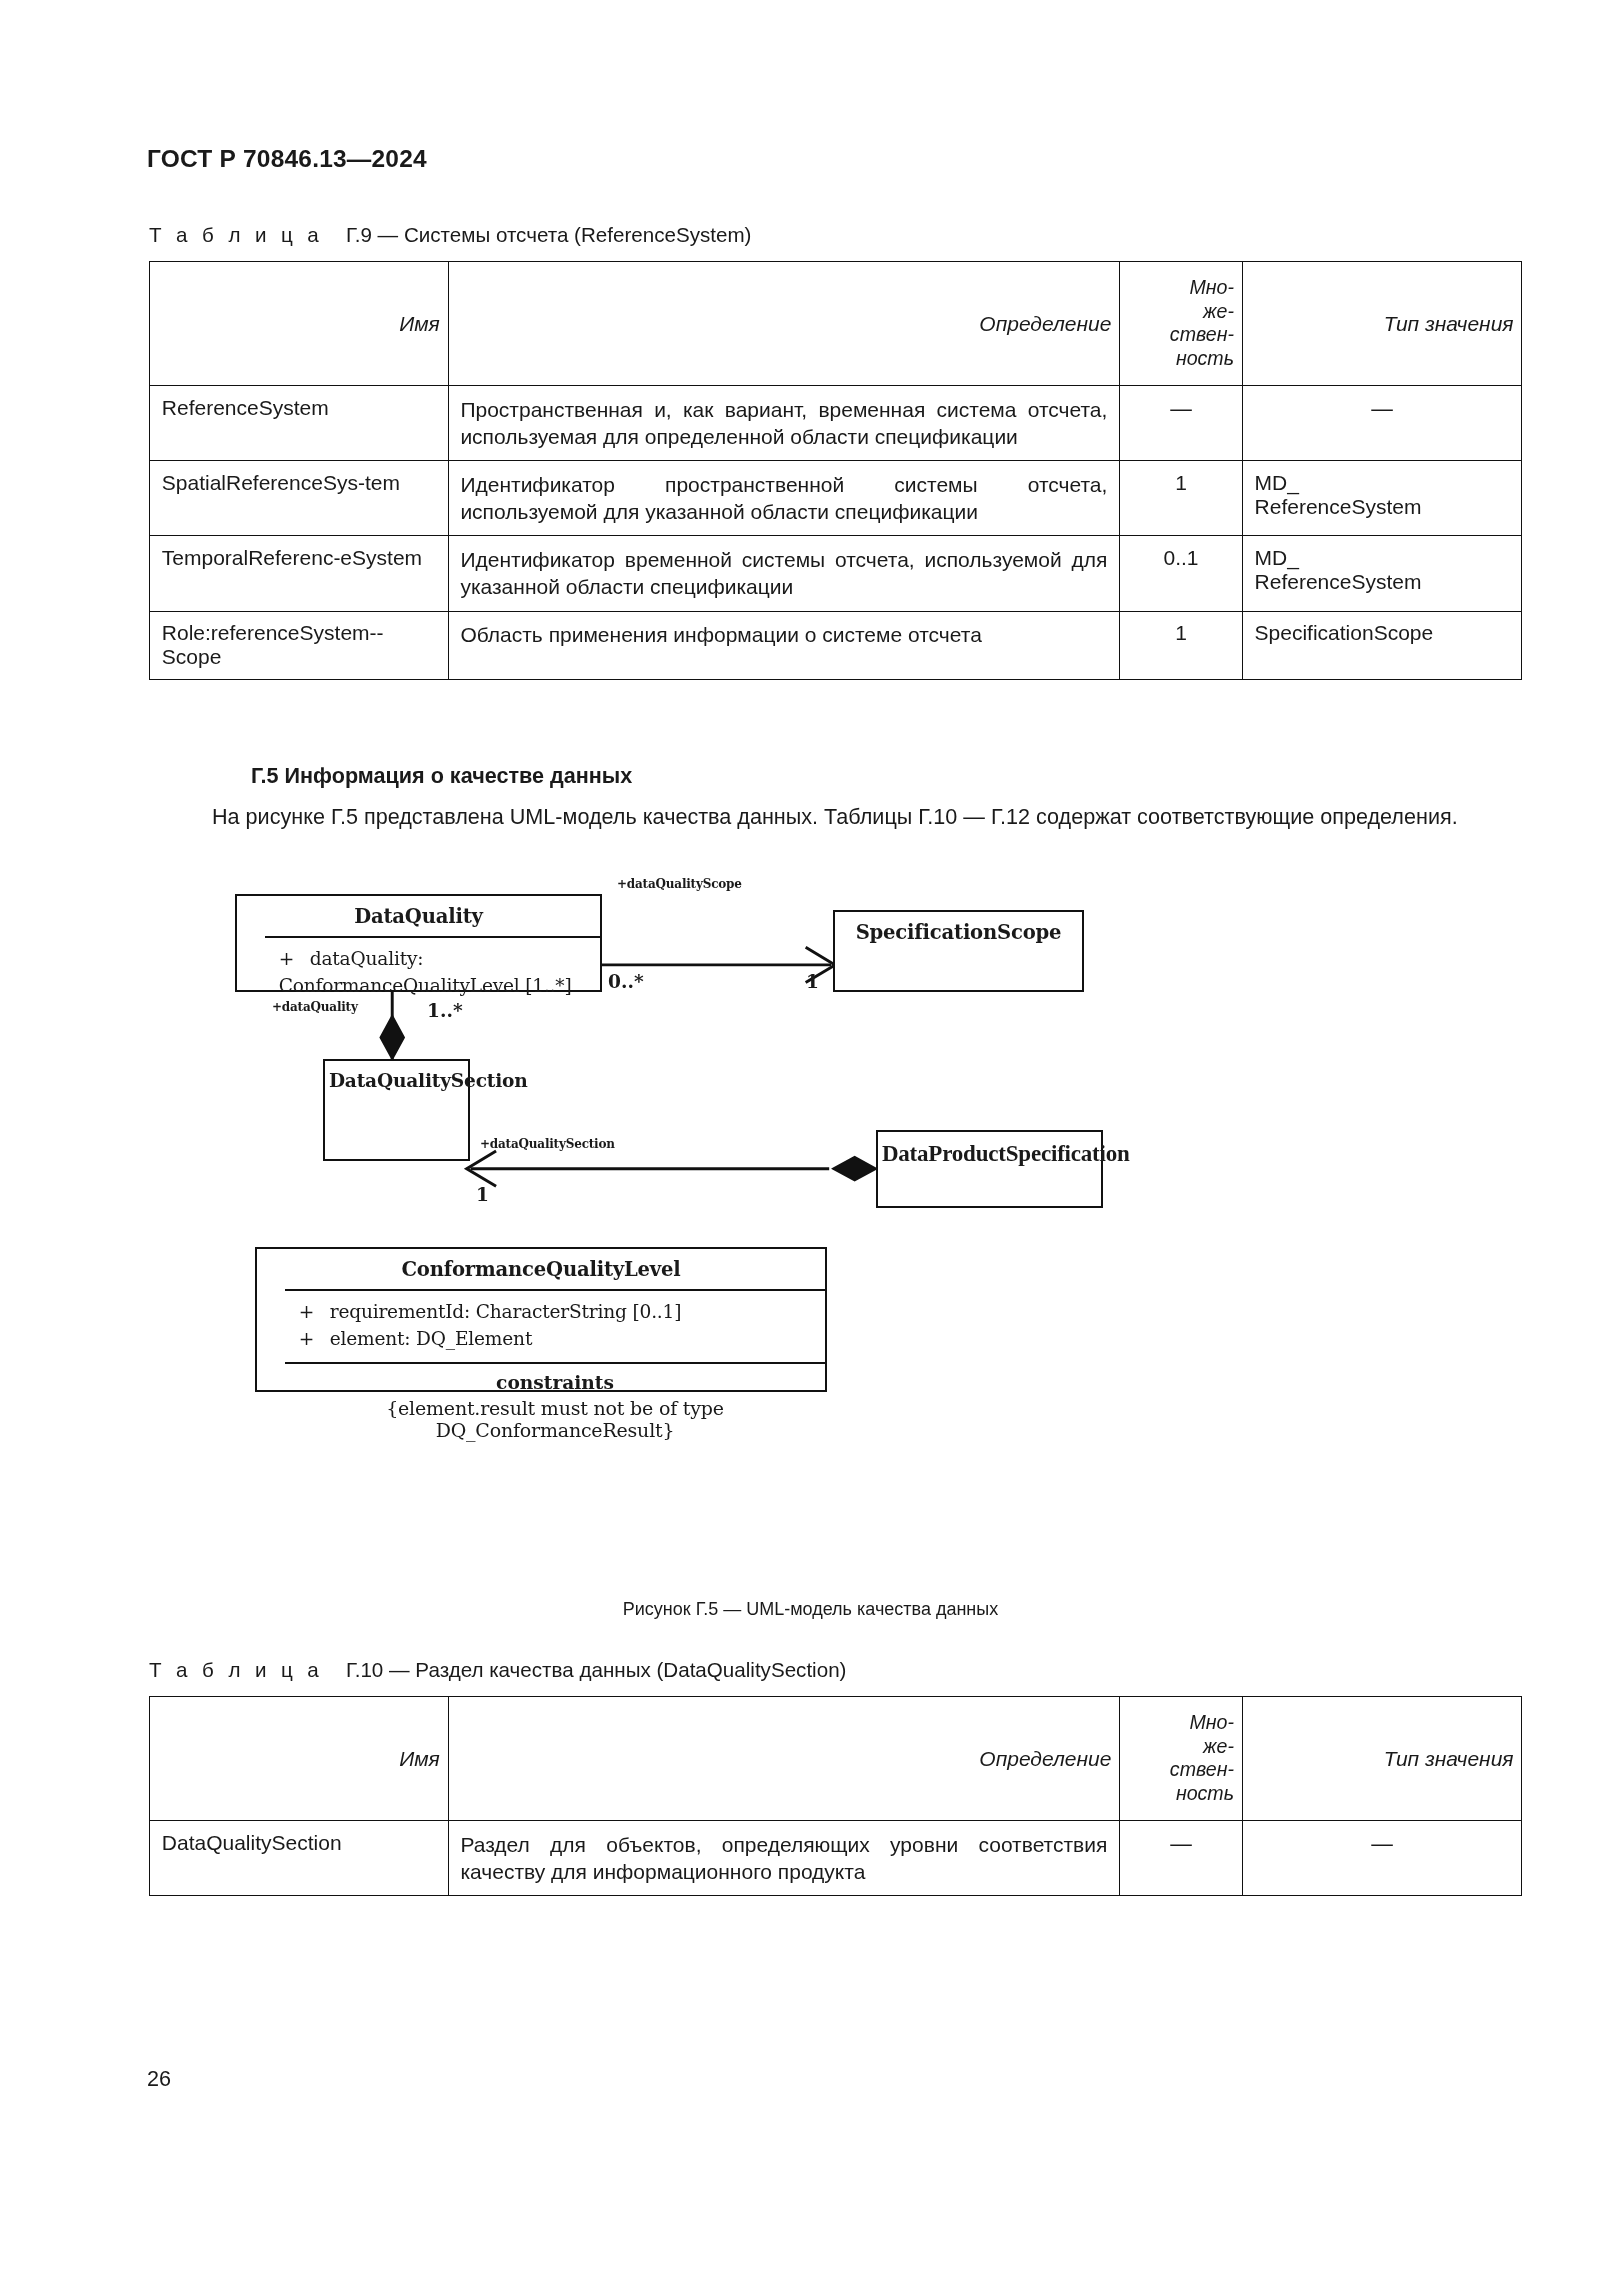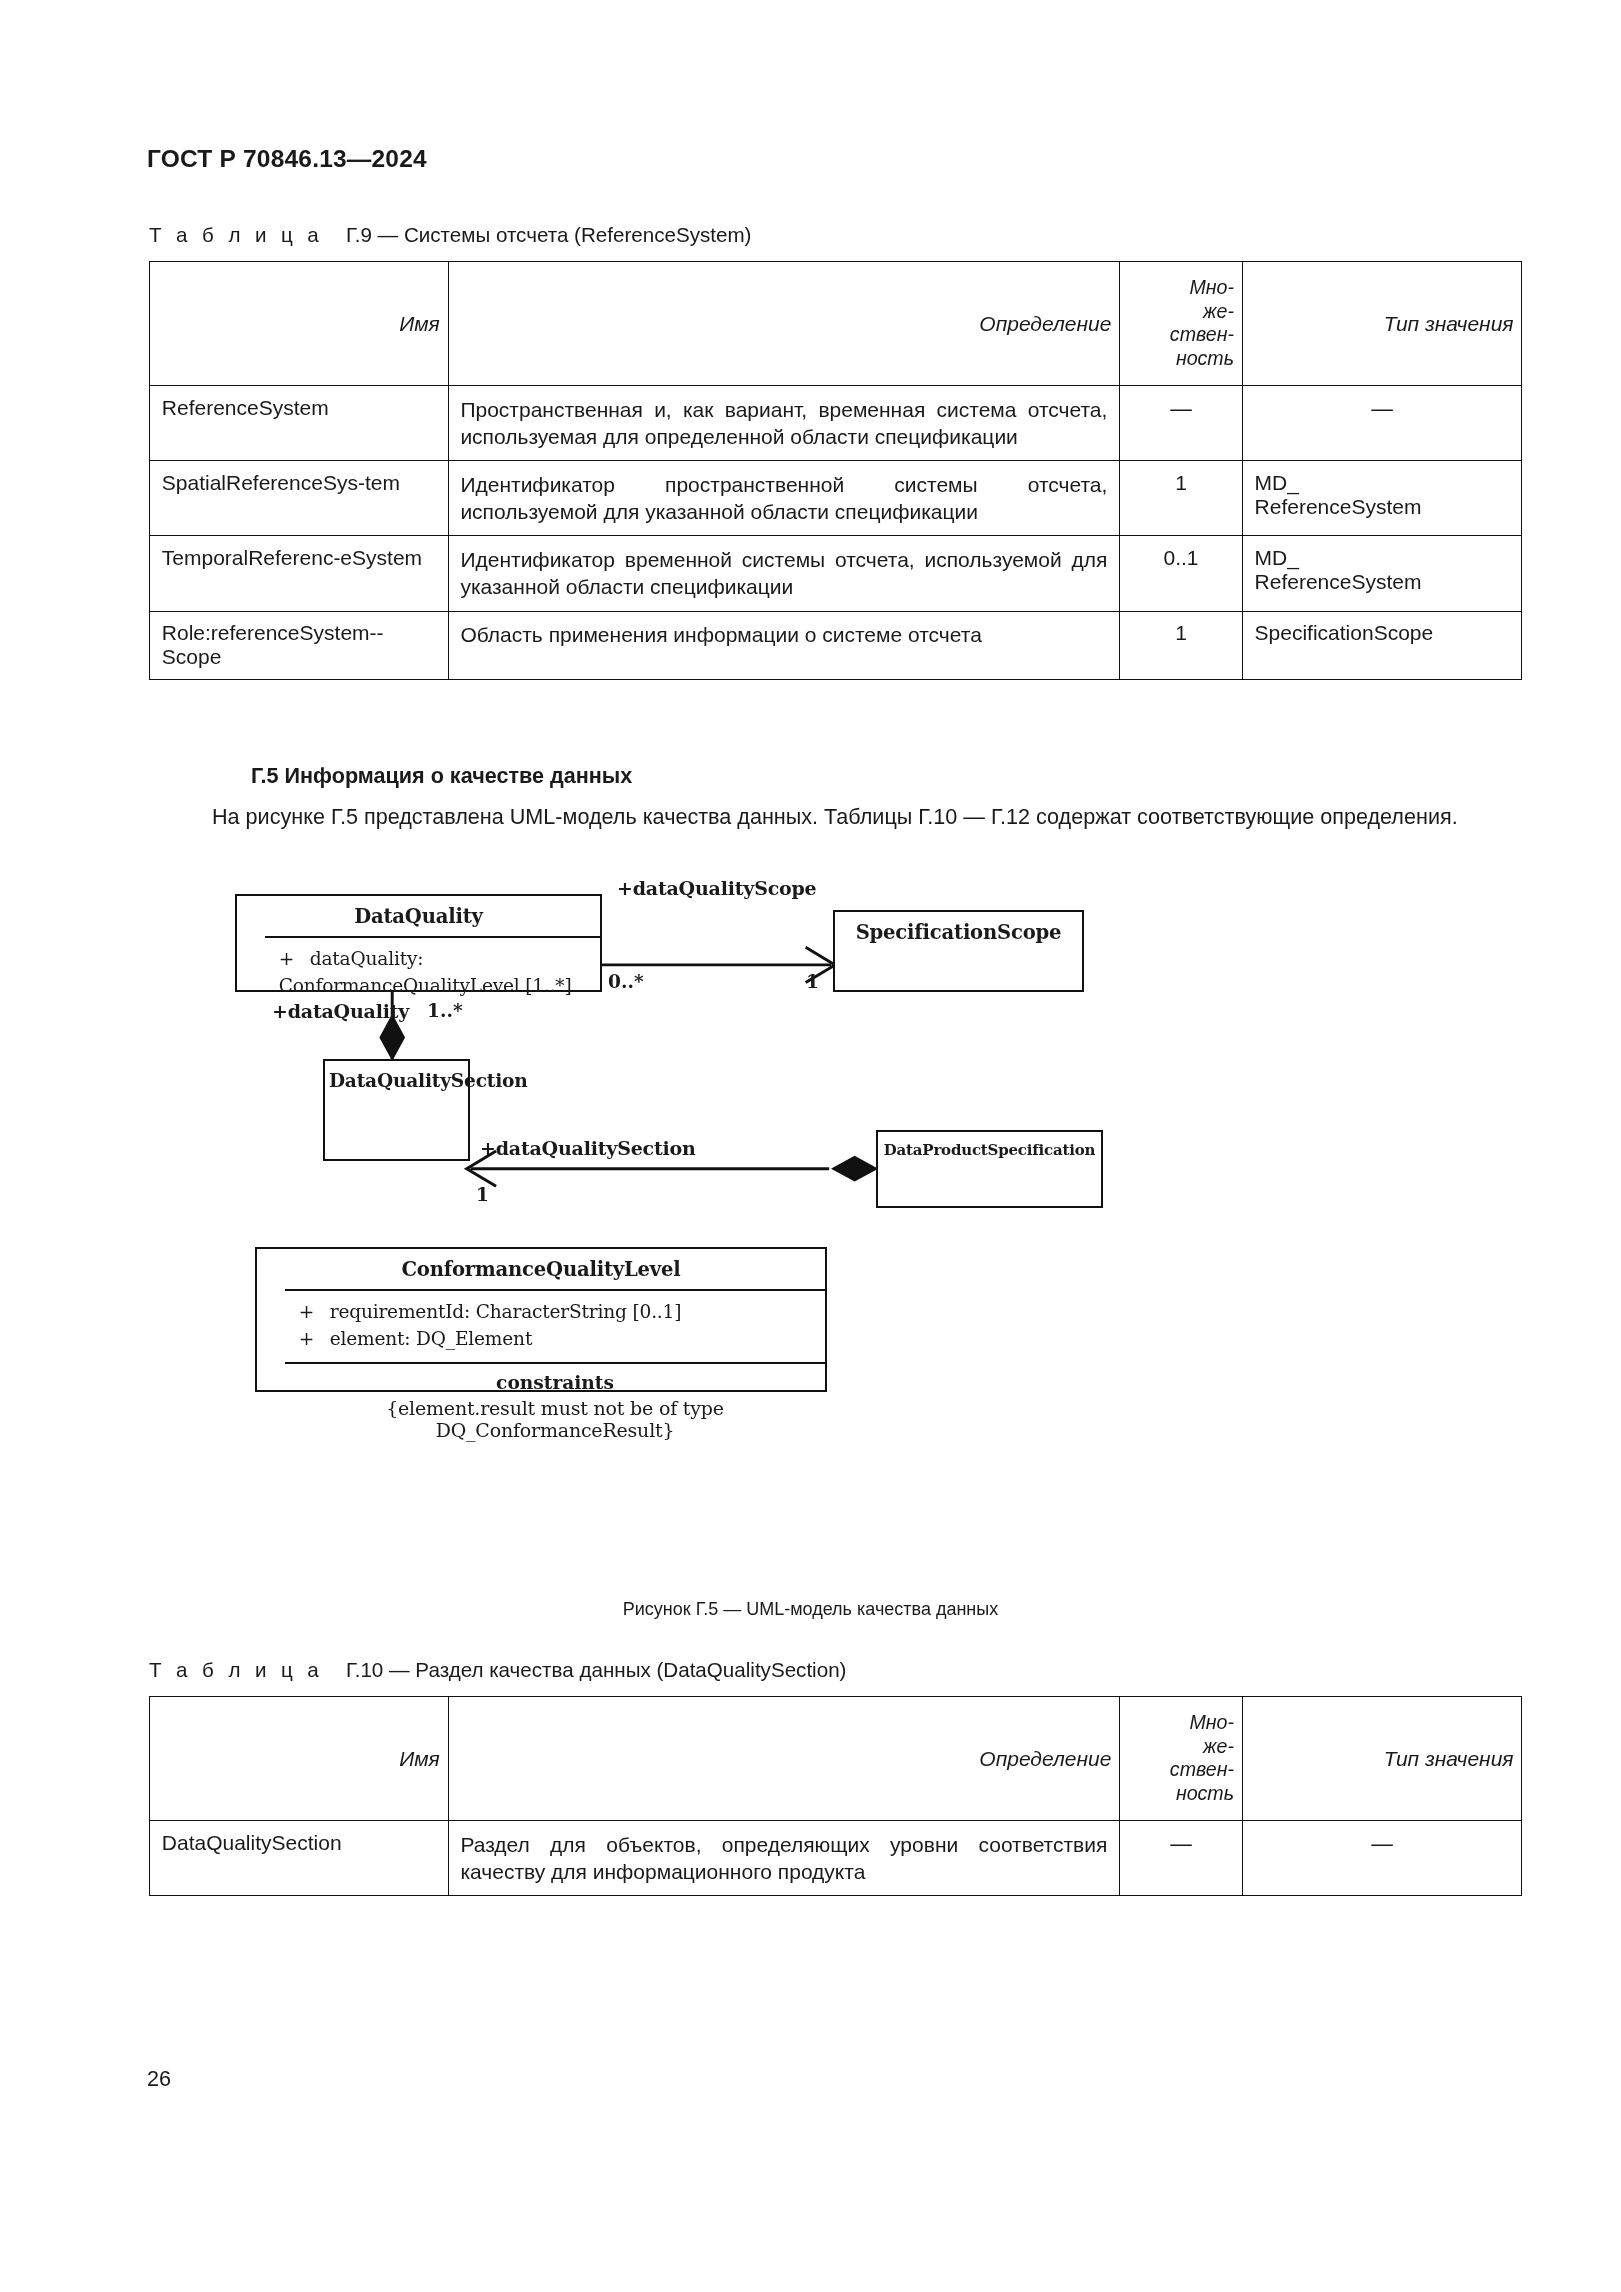--- a/index.html
+++ b/index.html
@@ -127,21 +127,21 @@
   }
   .uml-constraint-body {
     text-align: center;
     font-size: 19px;
     padding: 2px 3.9px 9.8px 3.9px;
     letter-spacing: -0.2px;
   }
   .uml-label {
     position: absolute;
     font-family: "DejaVu Serif", serif;
-    font-size: 19px;
+    font-size: 12px;
     font-weight: bold;
     white-space: nowrap;
     letter-spacing: -0.2px;
   }
   .uml-mult {
     position: absolute;
     font-family: "DejaVu Serif", serif;
     font-size: 18.6px;
     font-weight: bold;
     white-space: nowrap;
@@ -251,21 +251,21 @@
 
     <div class="uml-box" style="left:686px; top:47px; width:251px; height:82px;">
       <div class="uml-title">SpecificationScope</div>
     </div>
 
     <div class="uml-box" style="left:176px; top:196px; width:147px; height:102px;">
       <div class="uml-title" style="font-size:18.6px;">DataQualitySection</div>
     </div>
 
     <div class="uml-box" style="left:729px; top:267px; width:227px; height:78px;">
-      <div class="uml-title" style="font-size:15px;">DataProductSpecification</div>
+      <div class="uml-title" style="font-size:23px;font-family:Liberation Serif, serif;">DataProductSpecification</div>
     </div>
 
     <div class="uml-box" style="left:108px; top:384px; width:572px; height:145px;">
       <div class="uml-title">ConformanceQualityLevel</div>
       <div class="uml-sep uml-attr">
         <div><span class="plus">+</span><span>requirementId: CharacterString [0..1]</span></div>
         <div><span class="plus">+</span><span>element: DQ_Element</span></div>
       </div>
       <div class="uml-sep">
         <div class="uml-constraint-title">constraints</div>

